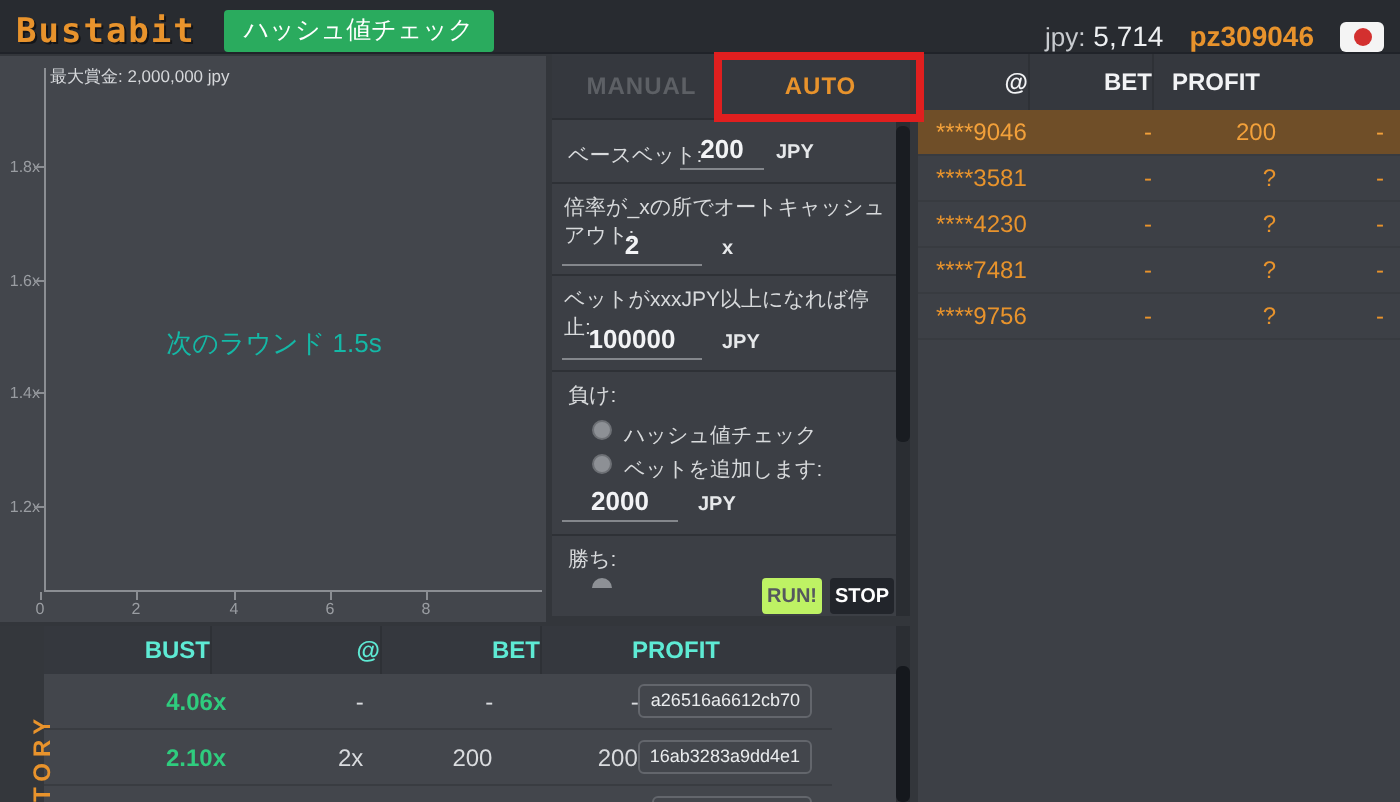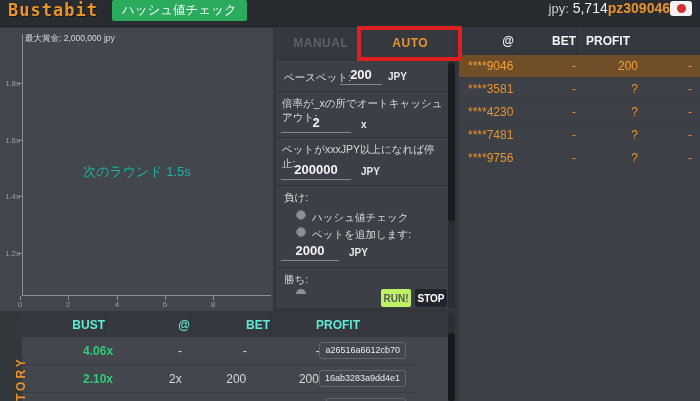--- a/index.html
+++ b/index.html
@@ -8,36 +8,36 @@
     position:relative;
     background:#33363b;
     font-family:"Liberation Sans", sans-serif;
     color:#d9dbde;
     -webkit-font-smoothing:antialiased;
   }
 
   
   #topbar {
     position:absolute; left:0; top:0; width:700px; height:27px;
-    background:#282b30; display:flex; align-items:flex-start;
+    background:#282b30; display:flex; align-items:flex-end;
     border-bottom:1px solid #202329;
   }
   .logo {
     font-family:"DejaVu Sans Mono", monospace;
     font-weight:bold; font-size:17px; color:#e8932c;
     margin-left:8px; letter-spacing:1px;
     text-shadow:1px 1px 0 #141518;
   }
   .hash-btn {
     margin-left:14px; height:21px; line-height:21px;
     background:#2aab5e; color:#fff; font-size:12.5px;
     padding:0 10px; border-radius:2px; border:none; cursor:pointer;
     font-family:"Liberation Sans", sans-serif;
   }
-  .topbar-right { margin-left:auto; display:flex; align-items:center; margin-right:8px; }
+  .topbar-right { margin-left:auto; display:flex; align-items:center; gap:13px; margin-right:8px; }
   .balance { font-size:14px; color:#eef0f2; }
   .balance .cur { color:#c8cbcf; font-size:13px; }
   .username { font-size:14px; font-weight:bold; color:#e8932c; }
   .flag {
     width:22px; height:15px; background:#f4f4f4; border-radius:3px;
     position:relative;
   }
   .flag::after {
     content:""; position:absolute; left:50%; top:50%;
     width:9px; height:9px; margin:-4.5px 0 0 -4.5px;
@@ -208,21 +208,21 @@
   <div class="cp-input" style="left:64px; top:40px; width:42px;">200</div>
   <div class="cp-unit" style="left:112px; top:44px;">JPY</div>
   <div class="divider" style="top:64px;"></div>
 
   <div class="cp-abs cp-label" style="left:6px; top:70px; width:164px;">倍率が_xの所でオートキャッシュアウト:</div>
   <div class="cp-input" style="left:5px; top:88px; width:70px;">2</div>
   <div class="cp-unit" style="left:85px; top:92px;">x</div>
   <div class="divider" style="top:110px;"></div>
 
   <div class="cp-abs cp-label" style="left:6px; top:116px; width:164px;">ベットがxxxJPY以上になれば停止:</div>
-  <div class="cp-input" style="left:5px; top:135px; width:70px;">200000</div>
+  <div class="cp-input" style="left:5px; top:135px; width:70px;">100000</div>
   <div class="cp-unit" style="left:85px; top:139px;">JPY</div>
   <div class="divider" style="top:158px;"></div>
 
   <div class="cp-abs cp-label" style="left:8px; top:164px;text-align:right;">負け:</div>
   <div class="radio" style="left:20px; top:183px;"></div>
   <div class="radio-label" style="left:36px; top:184px;">ハッシュ値チェック</div>
   <div class="radio" style="left:20px; top:200px;"></div>
   <div class="radio-label" style="left:36px; top:201px;">ベットを追加します:</div>
   <div class="cp-input" style="left:5px; top:216px; width:58px;">2000</div>
   <div class="cp-unit" style="left:73px; top:220px;">JPY</div>

